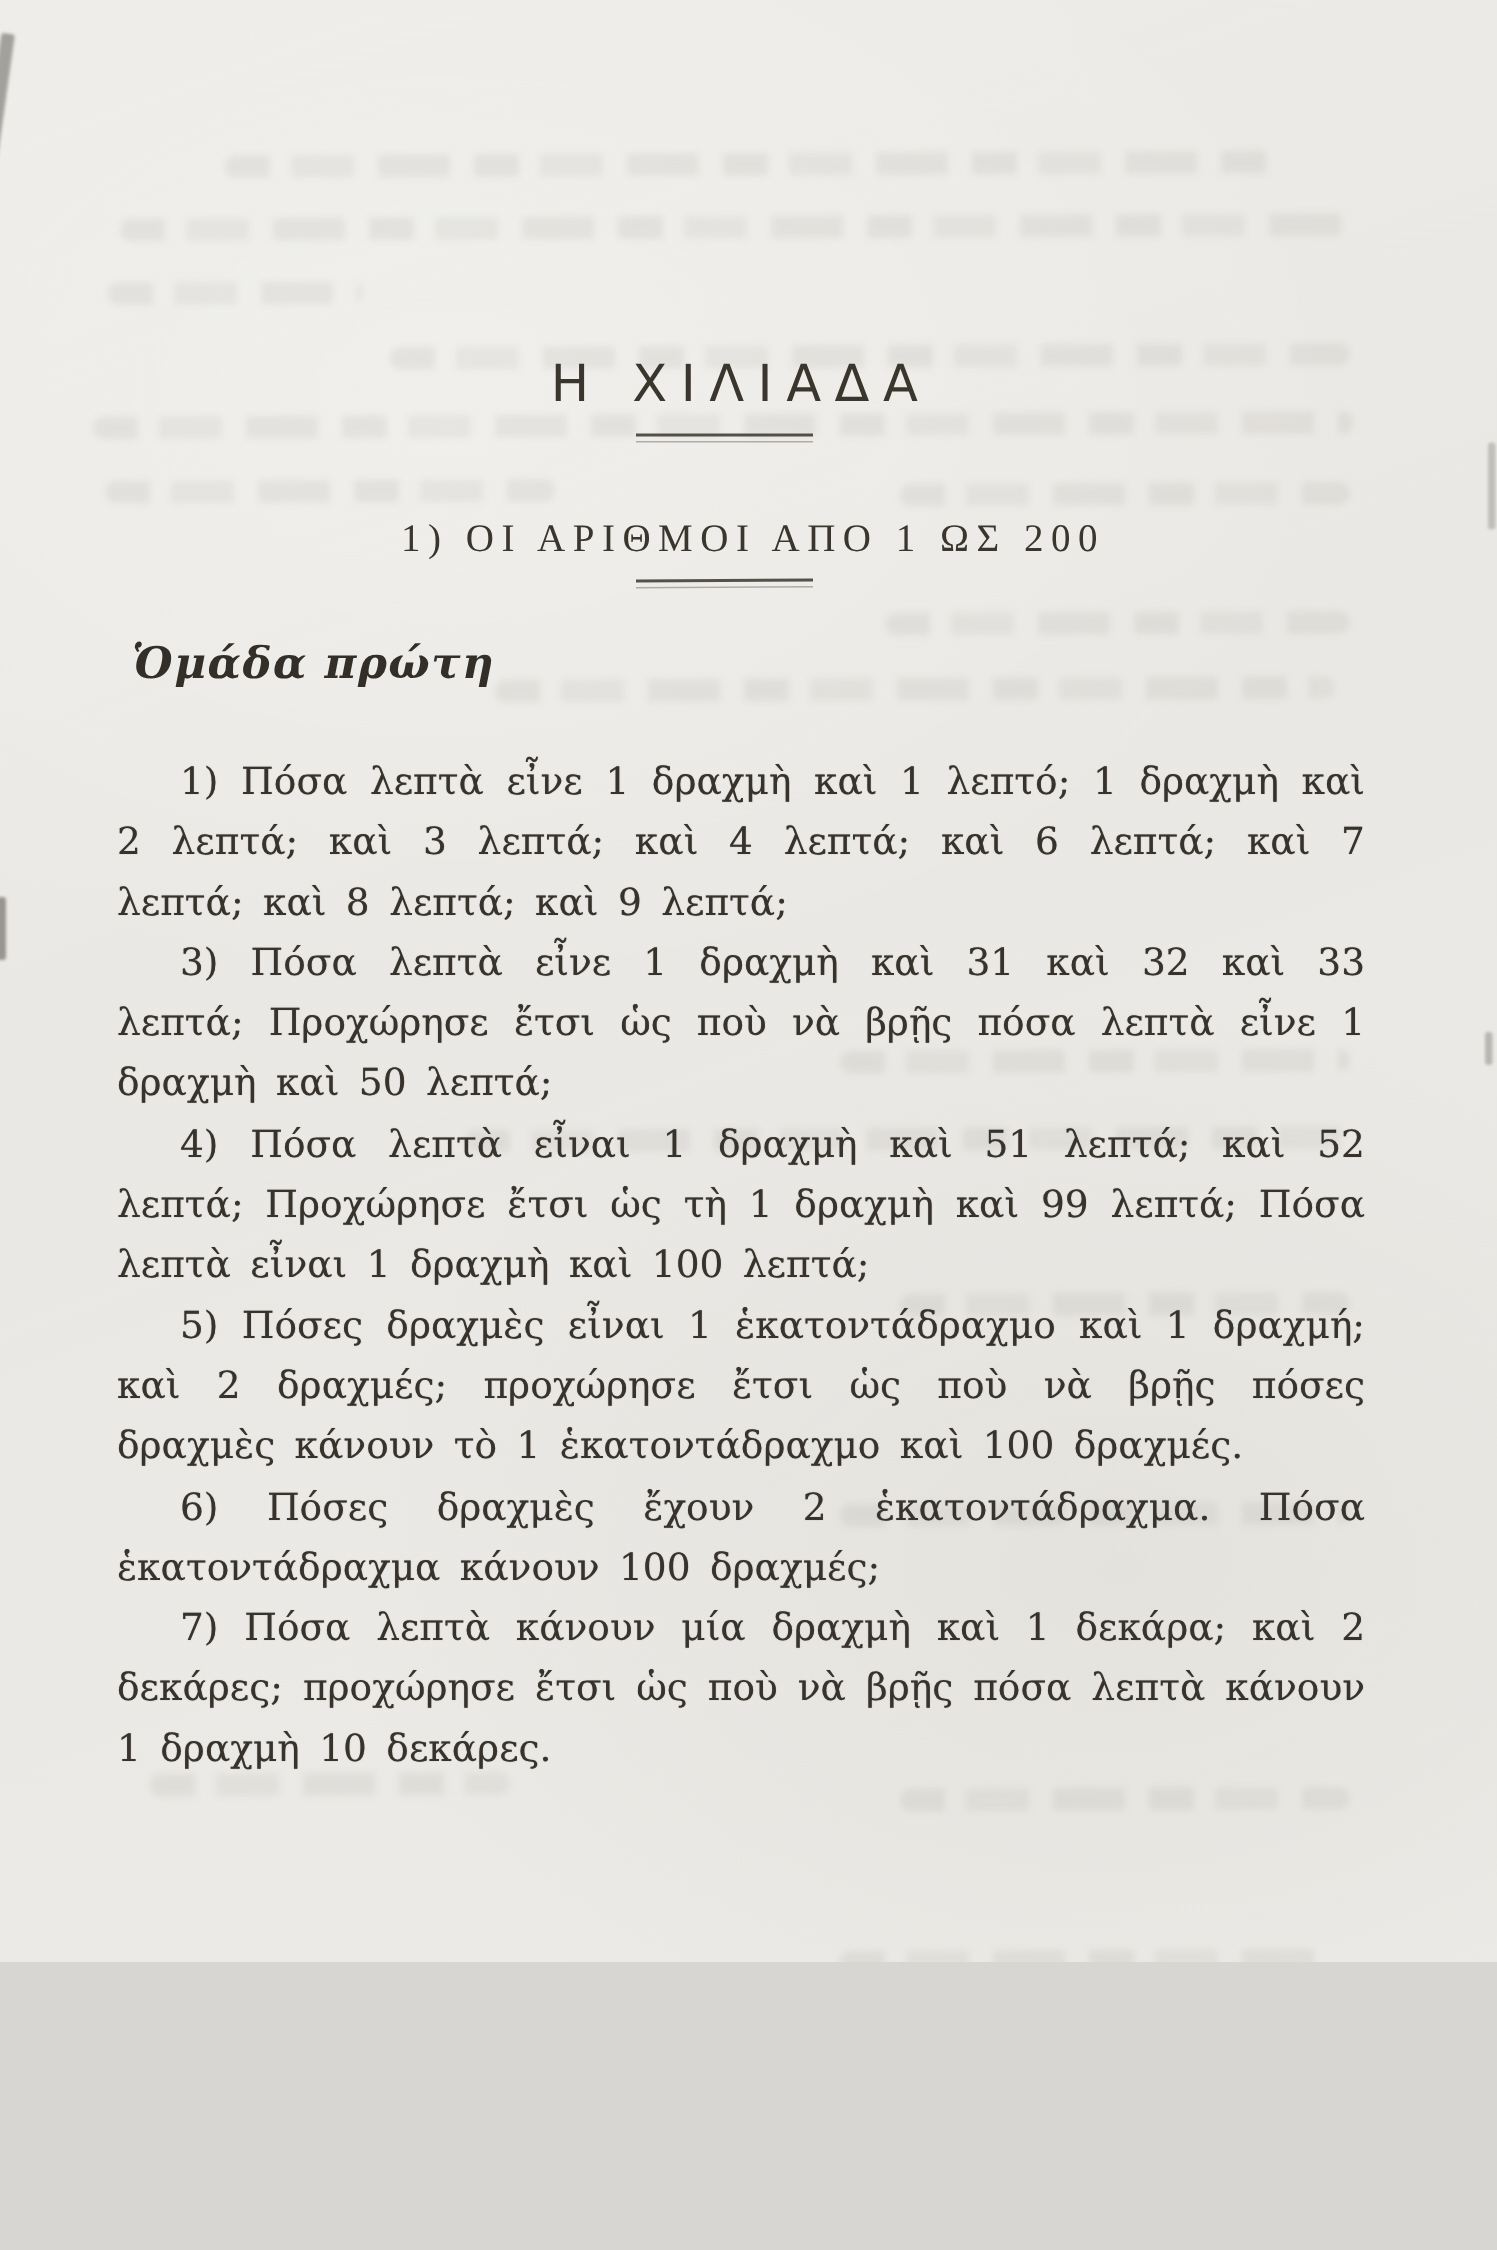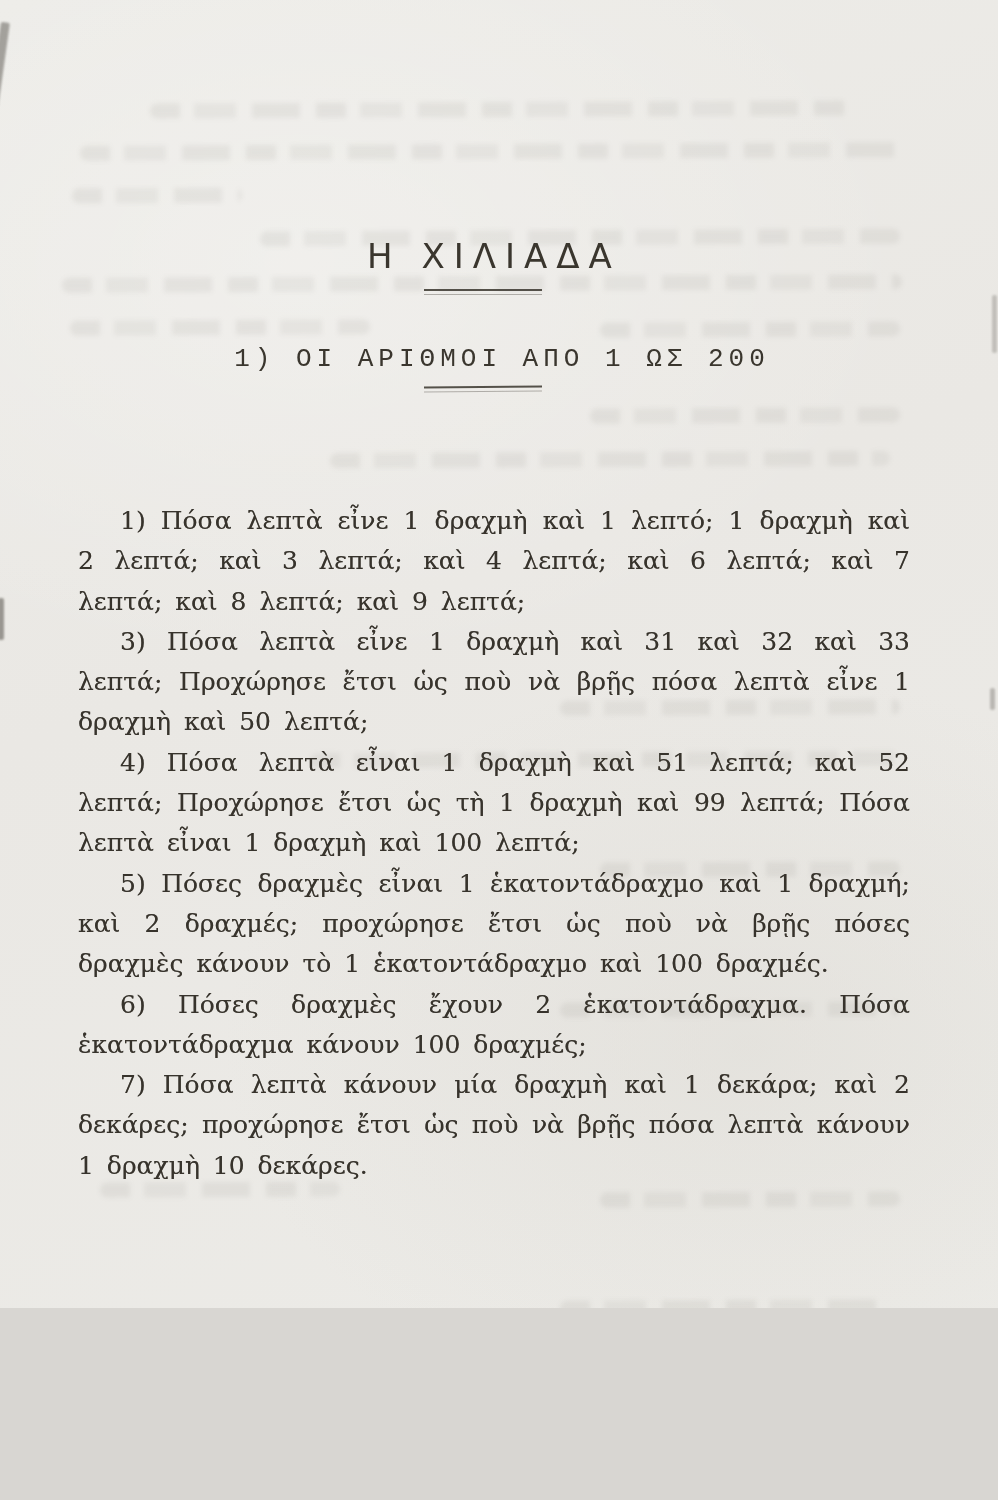--- a/index.html
+++ b/index.html
@@ -43,21 +43,21 @@
   .rule{
     position:absolute;left:424px;width:118px;height:3px;
     border-top:2px solid rgba(58,54,46,.85);
     border-bottom:1px solid rgba(58,54,46,.35);
   }
   .rule-title{top:289px;}
   .rule-section{top:386px;transform:rotate(-0.4deg);}
   .section-heading{
     position:absolute;top:344px;left:78px;width:848px;
     text-align:center;
-    font-family:Liberation Mono, monospace;
+    font-family:Liberation Serif, serif;
     font-size:26px;letter-spacing:5px;color:#3a362e;
   }
   .group-heading{
     position:absolute;top:425px;left:88px;
     font-size:29px;font-weight:bold;font-style:italic;
     letter-spacing:1px;color:#332f28;
   }
   
   .body-text{
     position:absolute;top:501px;left:78px;width:832px;
@@ -101,20 +101,21 @@
   <div class="speck edge-dash-left"></div>
   <div class="speck edge-dash-right"></div>
   <div class="speck edge-dash-right2"></div>
 
   <div class="title">Η ΧΙΛΙΑΔΑ</div>
   <div class="rule rule-title"></div>
 
   <div class="section-heading">1) ΟΙ ΑΡΙΘΜΟΙ ΑΠΟ 1 ΩΣ 200</div>
   <div class="rule rule-section"></div>
 
+  <div class="group-heading">Ὁμάδα πρώτη</div>
 
   <div class="body-text">
     <p>1) Πόσα λεπτὰ εἶνε 1 δραχμὴ καὶ 1 λεπτό; 1 δραχμὴ καὶ 2 λεπτά; καὶ 3 λεπτά; καὶ 4 λεπτά; καὶ 6 λεπτά; καὶ 7 λεπτά; καὶ 8 λεπτά; καὶ 9 λεπτά;</p>
     <p>3) Πόσα λεπτὰ εἶνε 1 δραχμὴ καὶ 31 καὶ 32 καὶ 33 λεπτά; Προχώρησε ἔτσι ὡς ποὺ νὰ βρῇς πόσα λεπτὰ εἶνε 1 δραχμὴ καὶ 50 λεπτά;</p>
     <p>4) Πόσα λεπτὰ εἶναι 1 δραχμὴ καὶ 51 λεπτά; καὶ 52 λεπτά; Προχώρησε ἔτσι ὡς τὴ 1 δραχμὴ καὶ 99 λεπτά; Πόσα λεπτὰ εἶναι 1 δραχμὴ καὶ 100 λεπτά;</p>
     <p>5) Πόσες δραχμὲς εἶναι 1 ἑκατοντάδραχμο καὶ 1 δραχμή; καὶ 2 δραχμές; προχώρησε ἔτσι ὡς ποὺ νὰ βρῇς πόσες δραχμὲς κάνουν τὸ 1 ἑκατοντάδραχμο καὶ 100 δραχμές.</p>
     <p>6) Πόσες δραχμὲς ἔχουν 2 ἑκατοντάδραχμα. Πόσα ἑκατοντάδραχμα κάνουν 100 δραχμές;</p>
     <p>7) Πόσα λεπτὰ κάνουν μία δραχμὴ καὶ 1 δεκάρα; καὶ 2 δεκάρες; προχώρησε ἔτσι ὡς ποὺ νὰ βρῇς πόσα λεπτὰ κάνουν 1 δραχμὴ 10 δεκάρες.</p>
   </div>
 

